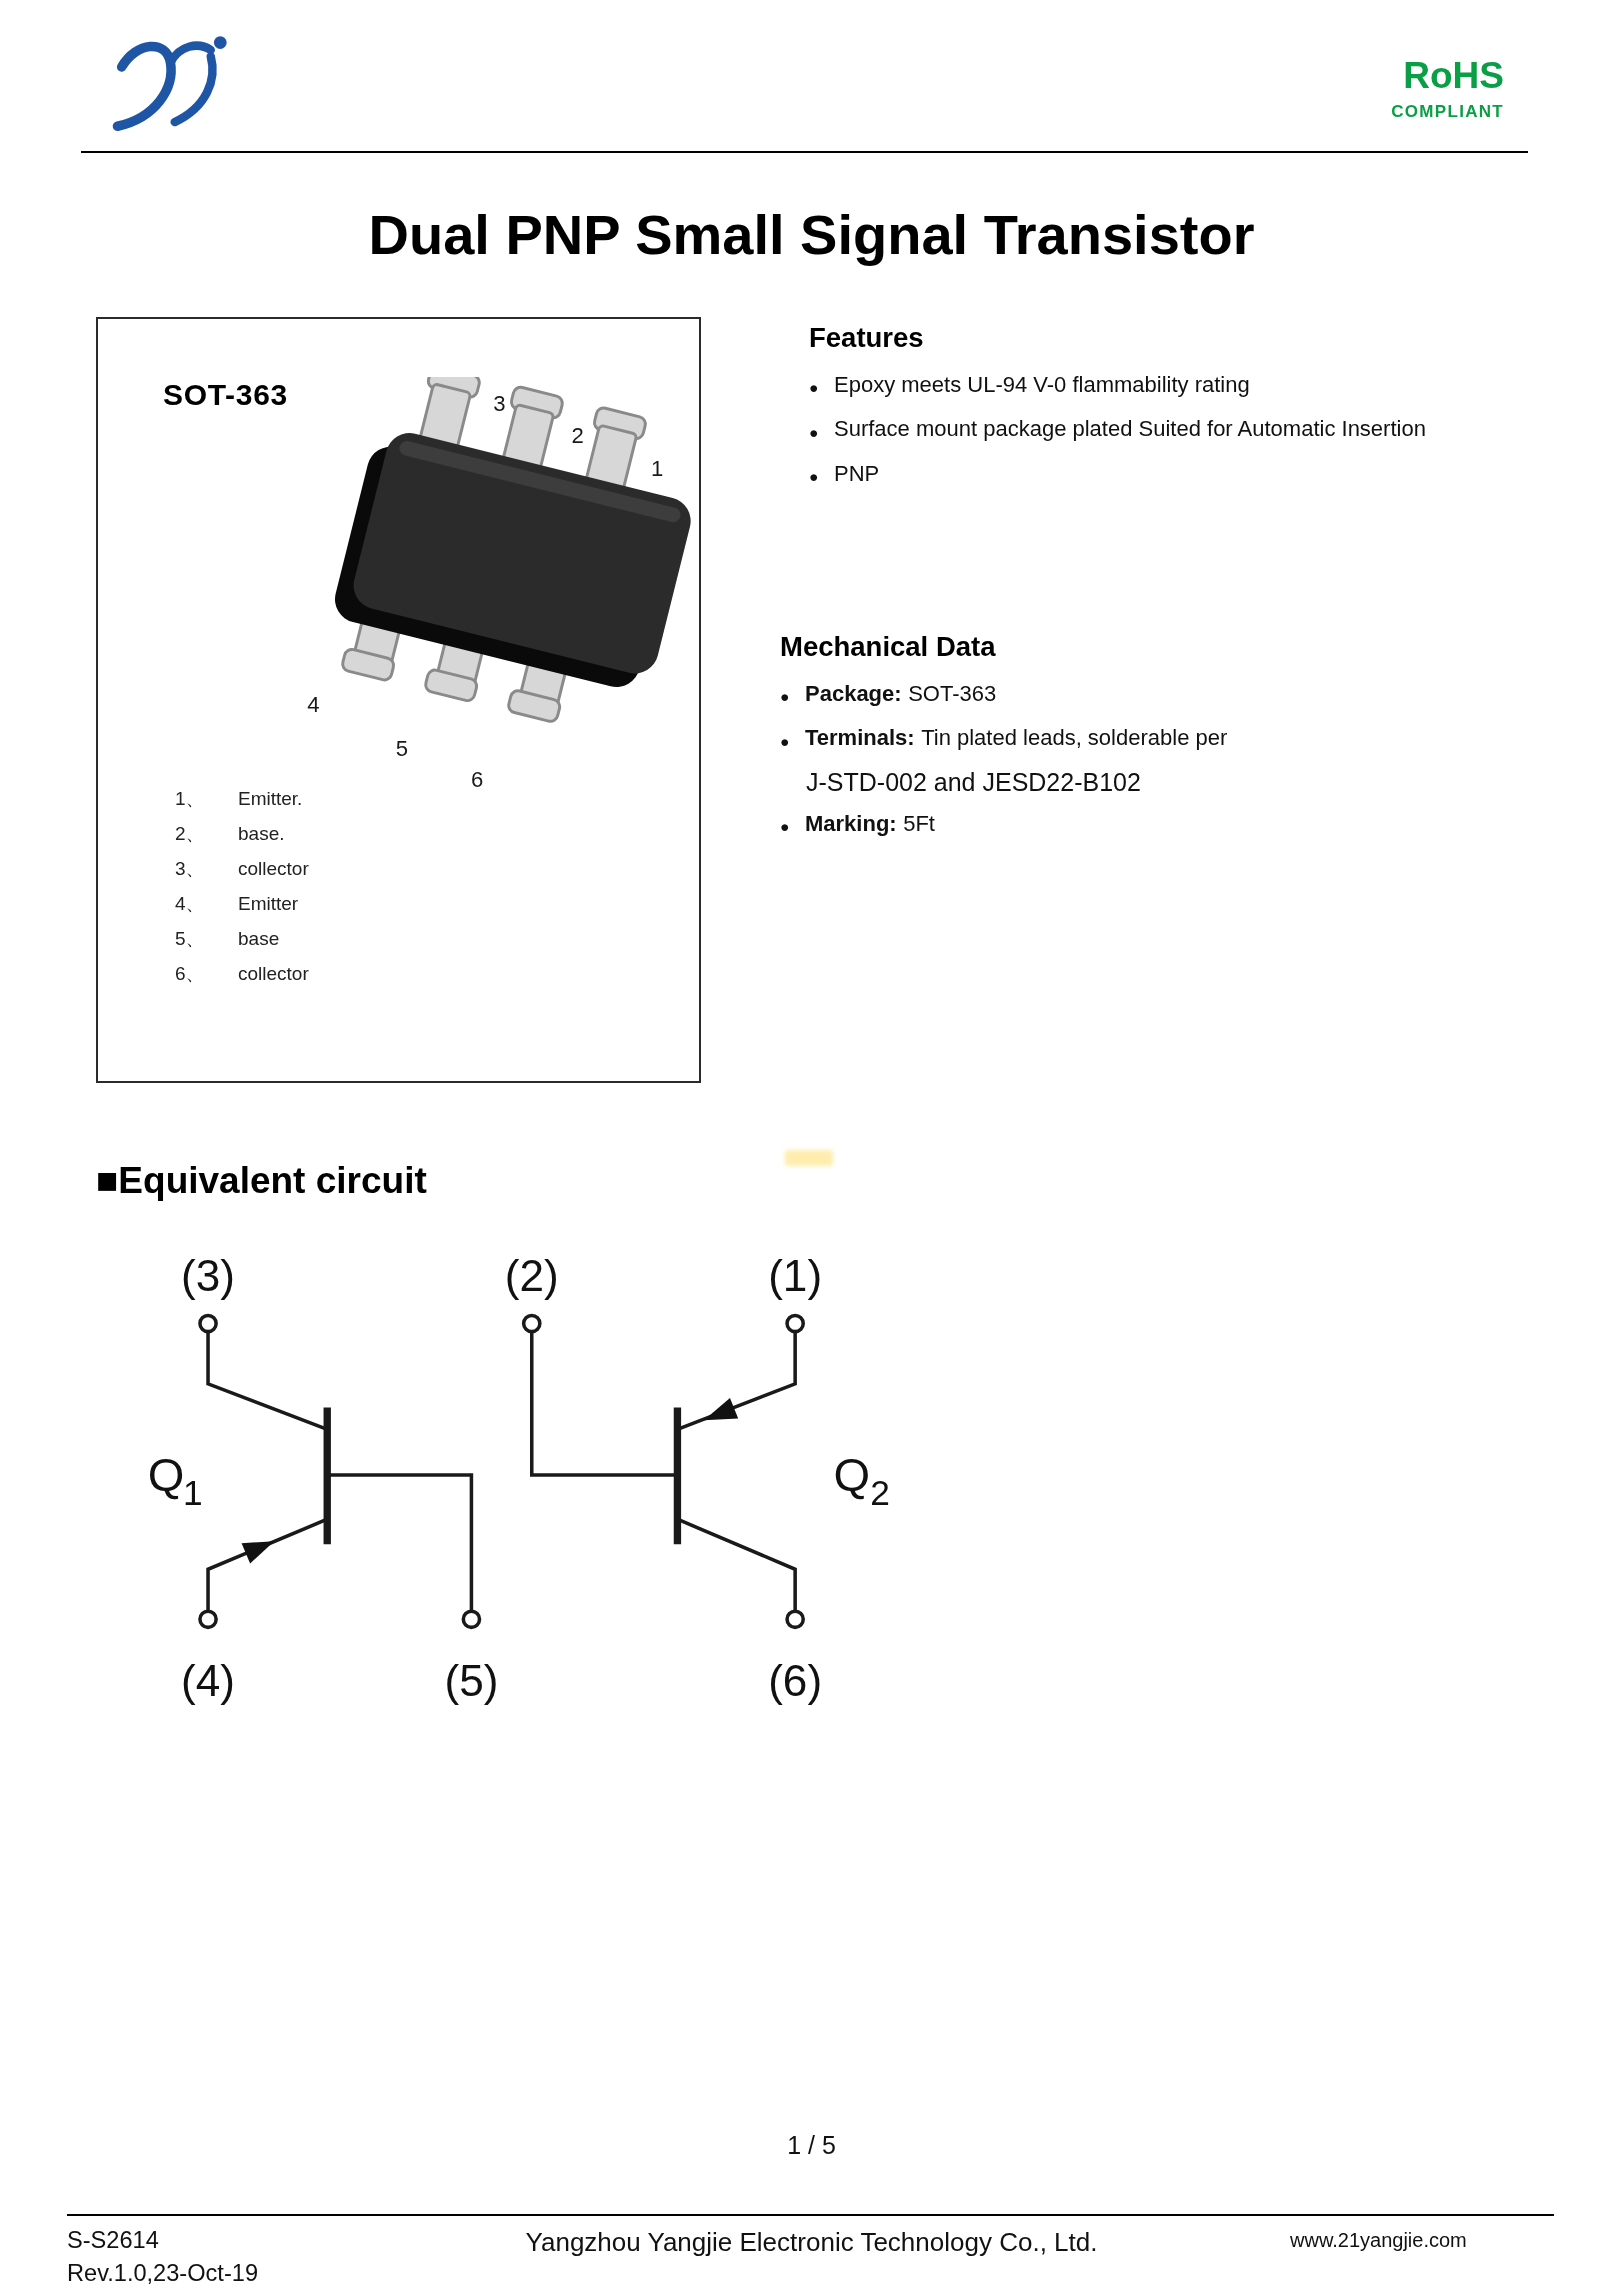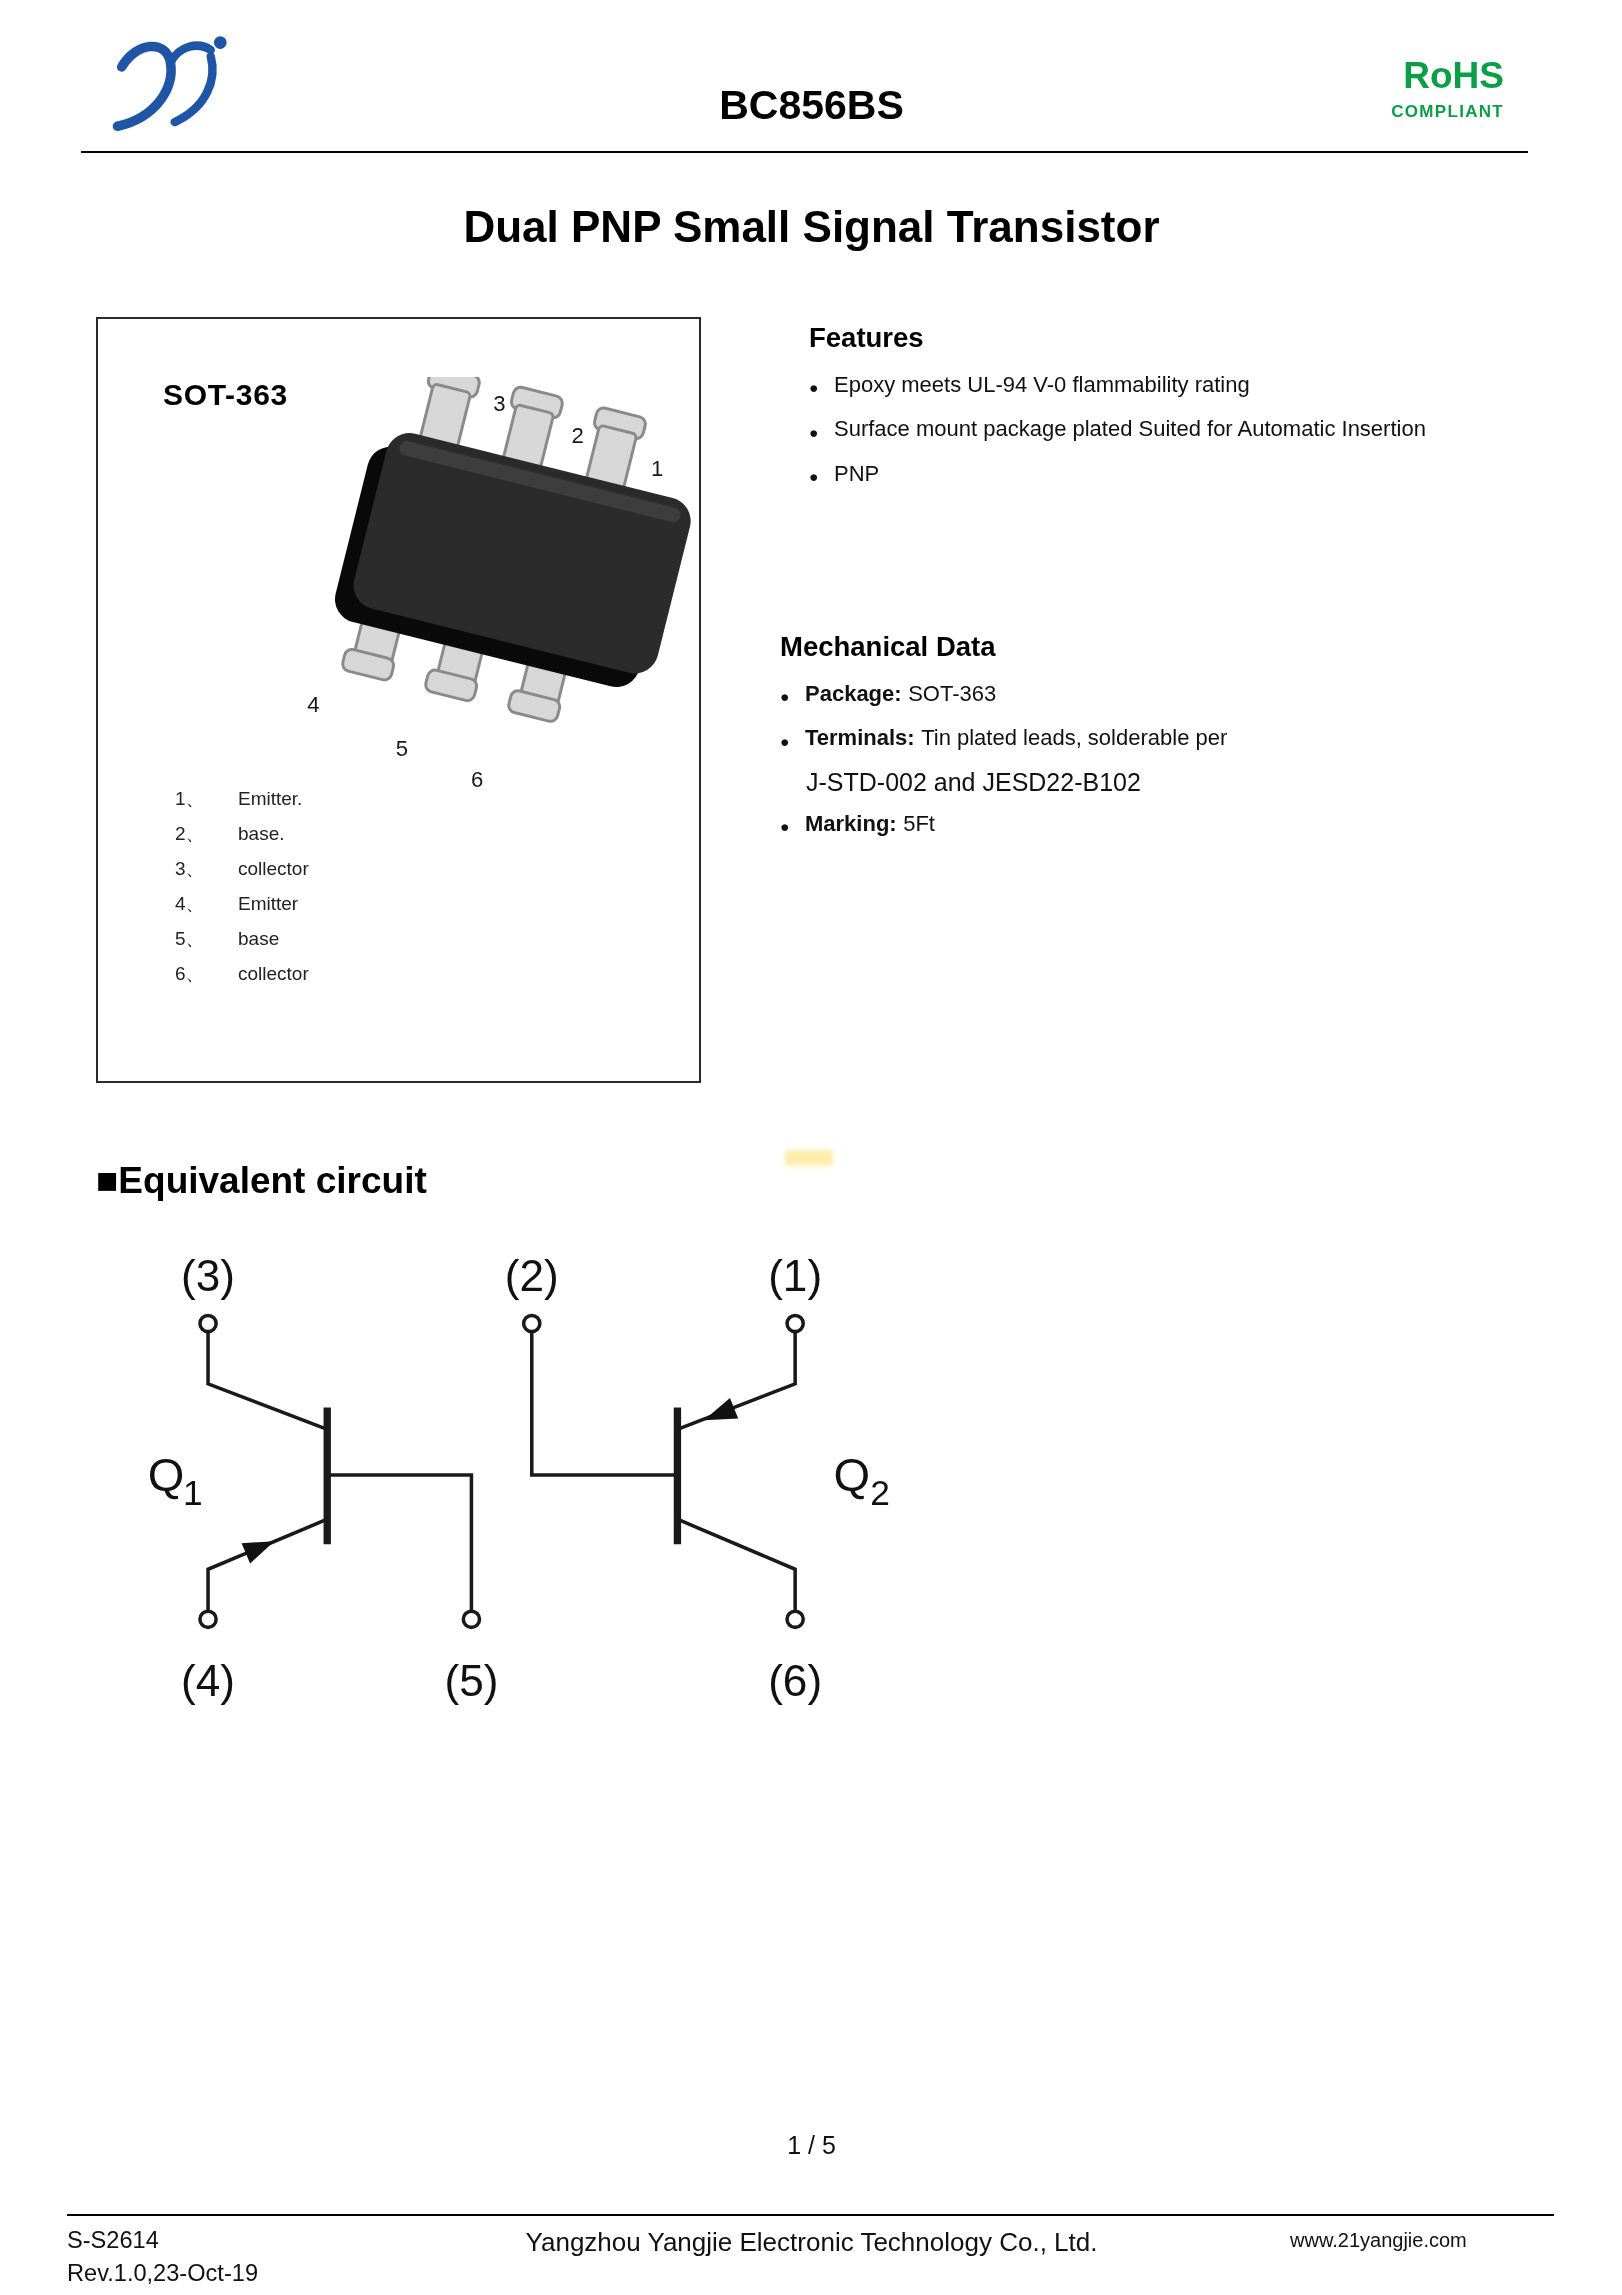--- a/index.html
+++ b/index.html
@@ -10,21 +10,21 @@
   
   .logo { position:absolute; left:98px; top:33px; width:164px; height:106px; }
   .part-number { position:absolute; left:0; right:0; top:82px; text-align:center;
                  font-size:41px; font-weight:bold; color:#000; }
   .rohs { position:absolute; left:1353px; top:55px; width:151px; text-align:right; }
   .rohs-main { font-size:37px; font-weight:bold; color:#0a9e46; }
   .rohs-sub  { font-size:17px; font-weight:bold; color:#0a9e46; letter-spacing:1.3px; margin-top:5.2px; }
   .header-rule { position:absolute; left:81px; top:151px; width:1447px; height:2px; background:#000; }
 
   .doc-title { position:absolute; left:0; right:0; top:202px; text-align:center;
-               font-size:44px; font-weight:bold; color:#000; }
+               font-size:56px; font-weight:bold; color:#000; }
 
   
   .package-box { position:absolute; left:96px; top:317px; width:605px; height:766px;
                  border:2px solid #2b2b2b; background:#fff; }
   .pkg-name { position:absolute; left:65px; top:59px; font-size:30px; font-weight:bold;
               color:#000; letter-spacing:0.7px; }
   .pkg-svg { position:absolute; left:0; top:58px; width:605px; height:428px; }
   .pin-list { position:absolute; left:77px; top:462px; }
   .pin-row { display:flex; align-items:center; height:35px; font-size:19px; color:#222; }
   .pin-num { width:63px; }
@@ -63,21 +63,20 @@
 
   <svg class="logo" viewBox="0 0 150 100" aria-hidden="true">
     <g fill="none" stroke="#1f55a5" stroke-linecap="round">
       <path d="M20 32 C 34 8, 62 6, 66 28 C 70 52, 52 80, 16 88" stroke-width="9"></path>
       <path d="M66 28 C 74 12, 92 8, 104 16" stroke-width="8"></path>
       <path d="M104 22 C 110 44, 100 70, 70 84" stroke-width="8"></path>
     </g>
     <circle cx="113" cy="9" r="6" fill="#1f55a5"></circle>
   </svg>
 
-  <div class="part-number">BC856BS</div>
 
   <div class="rohs">
     <div class="rohs-main">RoHS</div>
     <div class="rohs-sub">COMPLIANT</div>
   </div>
 
   <div class="header-rule"></div>
 
   <h1 class="doc-title">Dual PNP Small Signal Transistor</h1>
 

